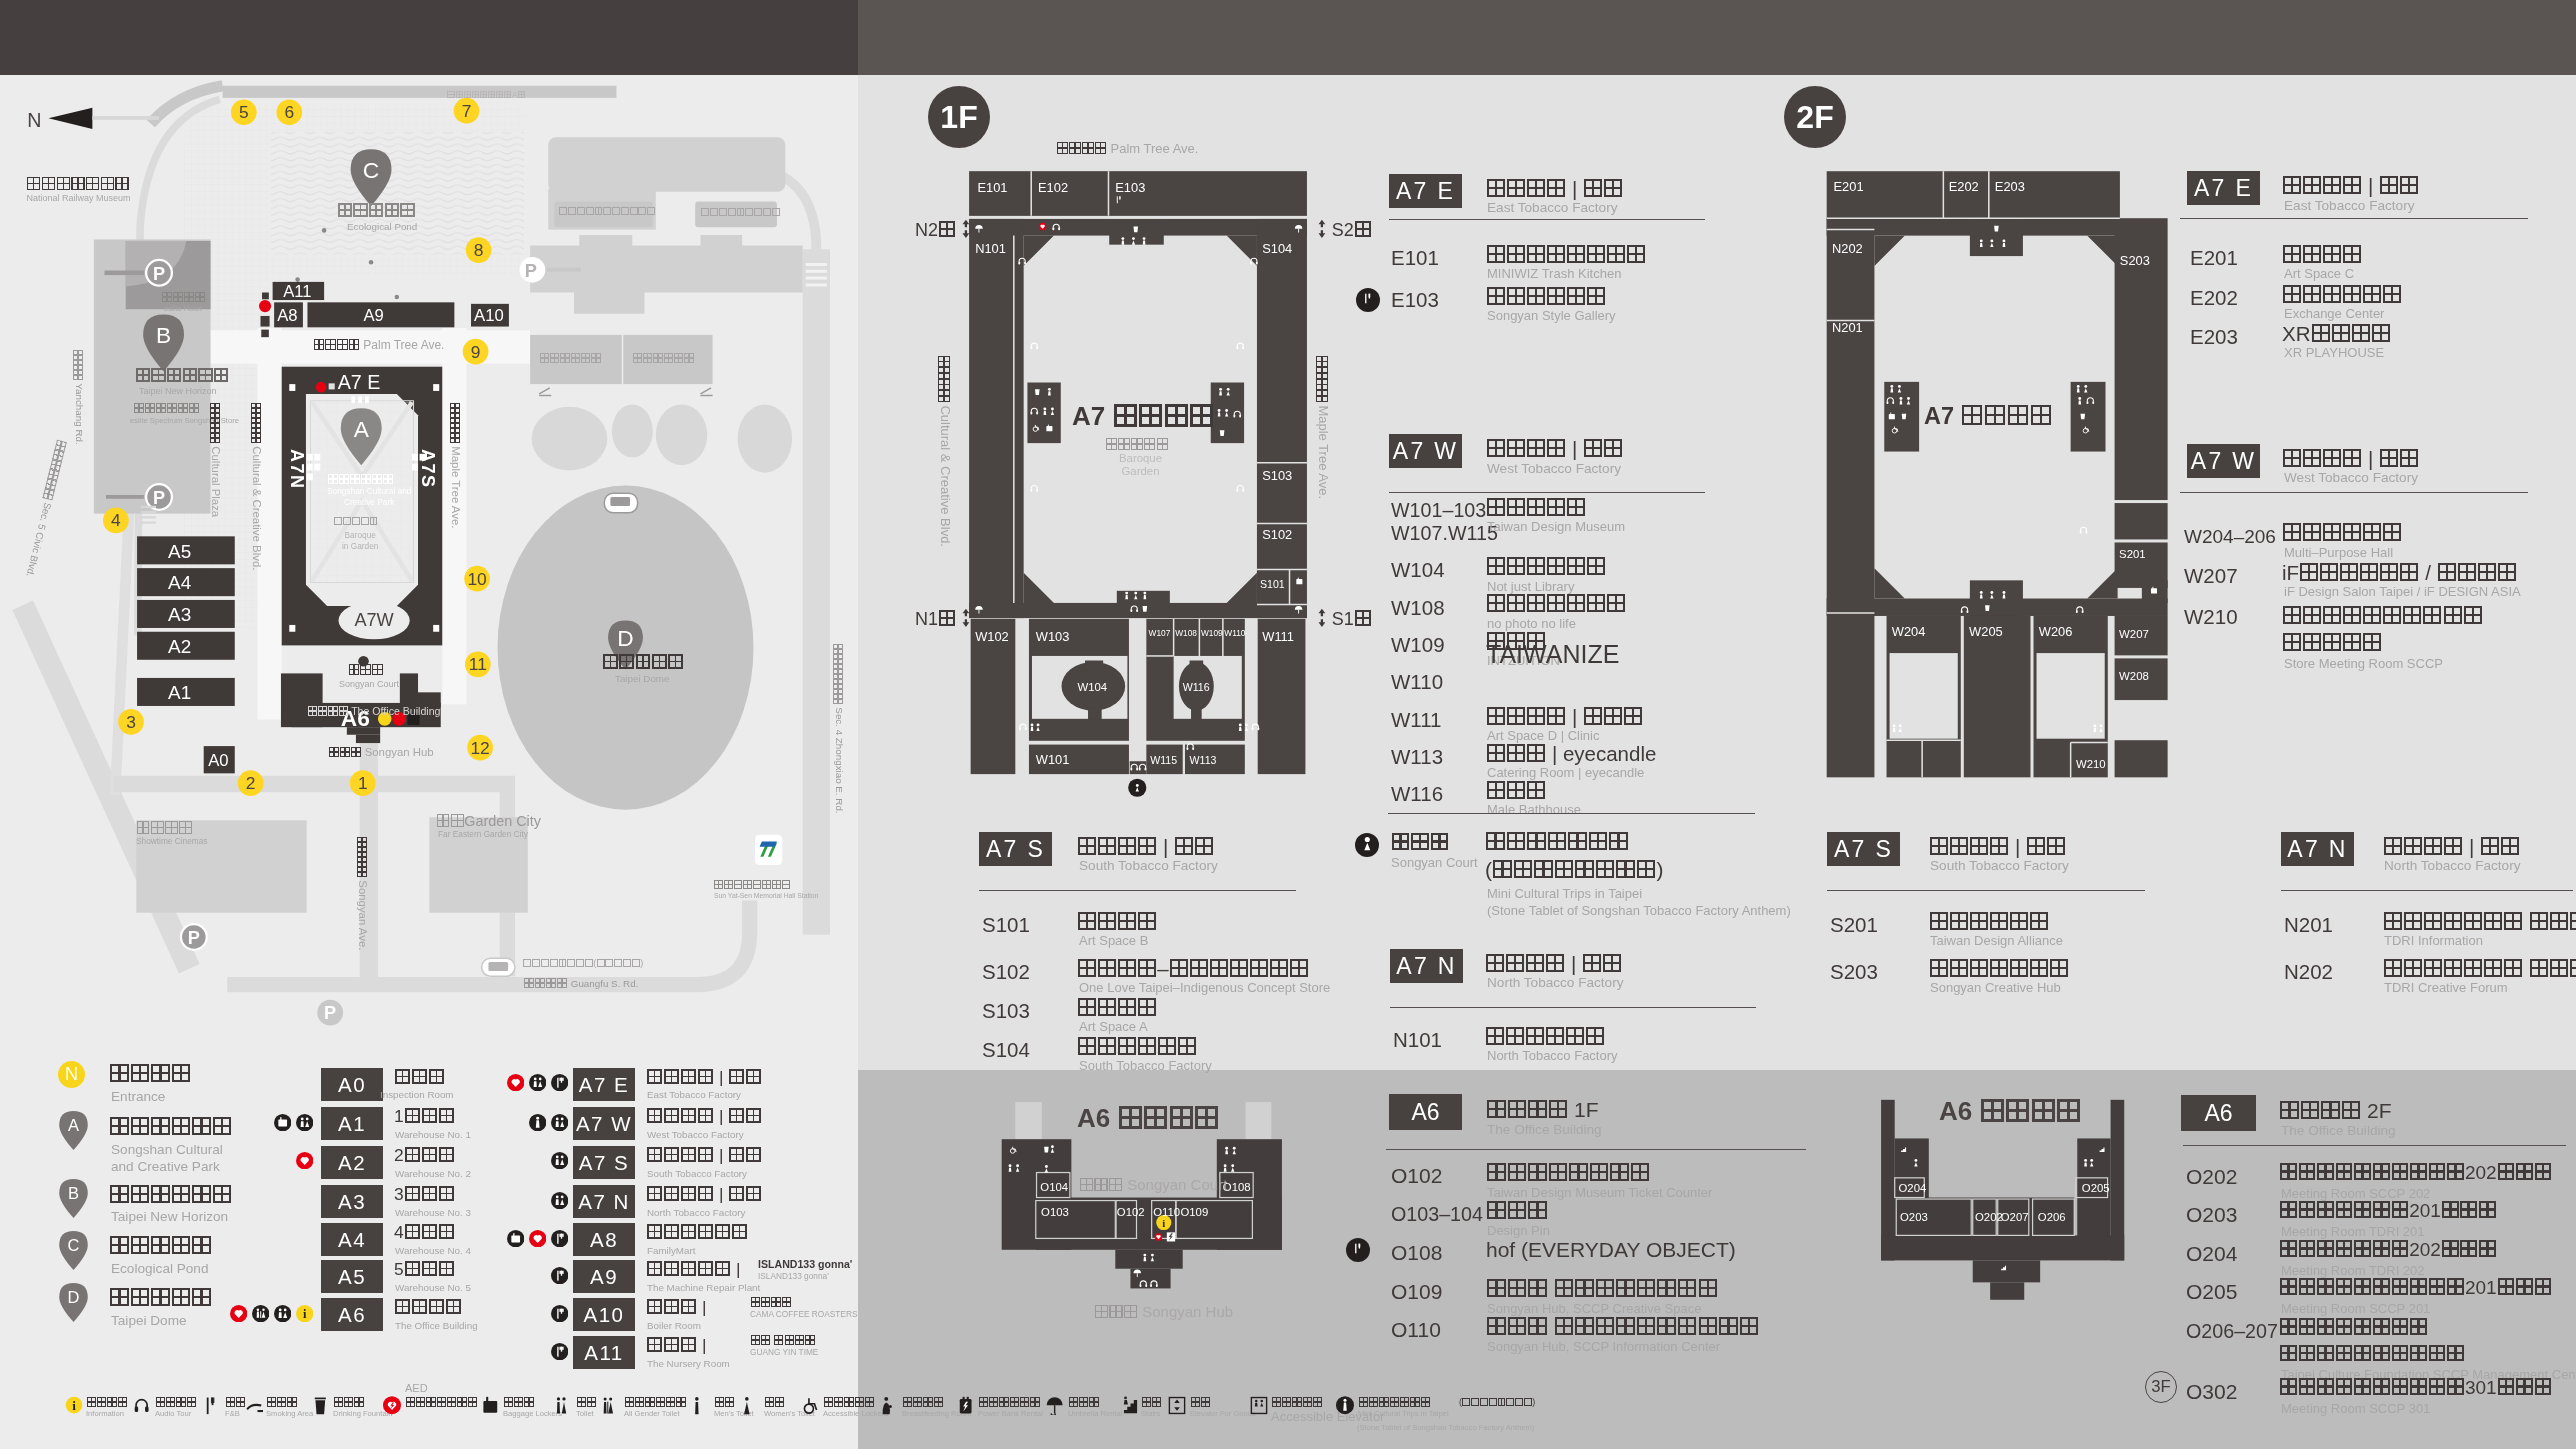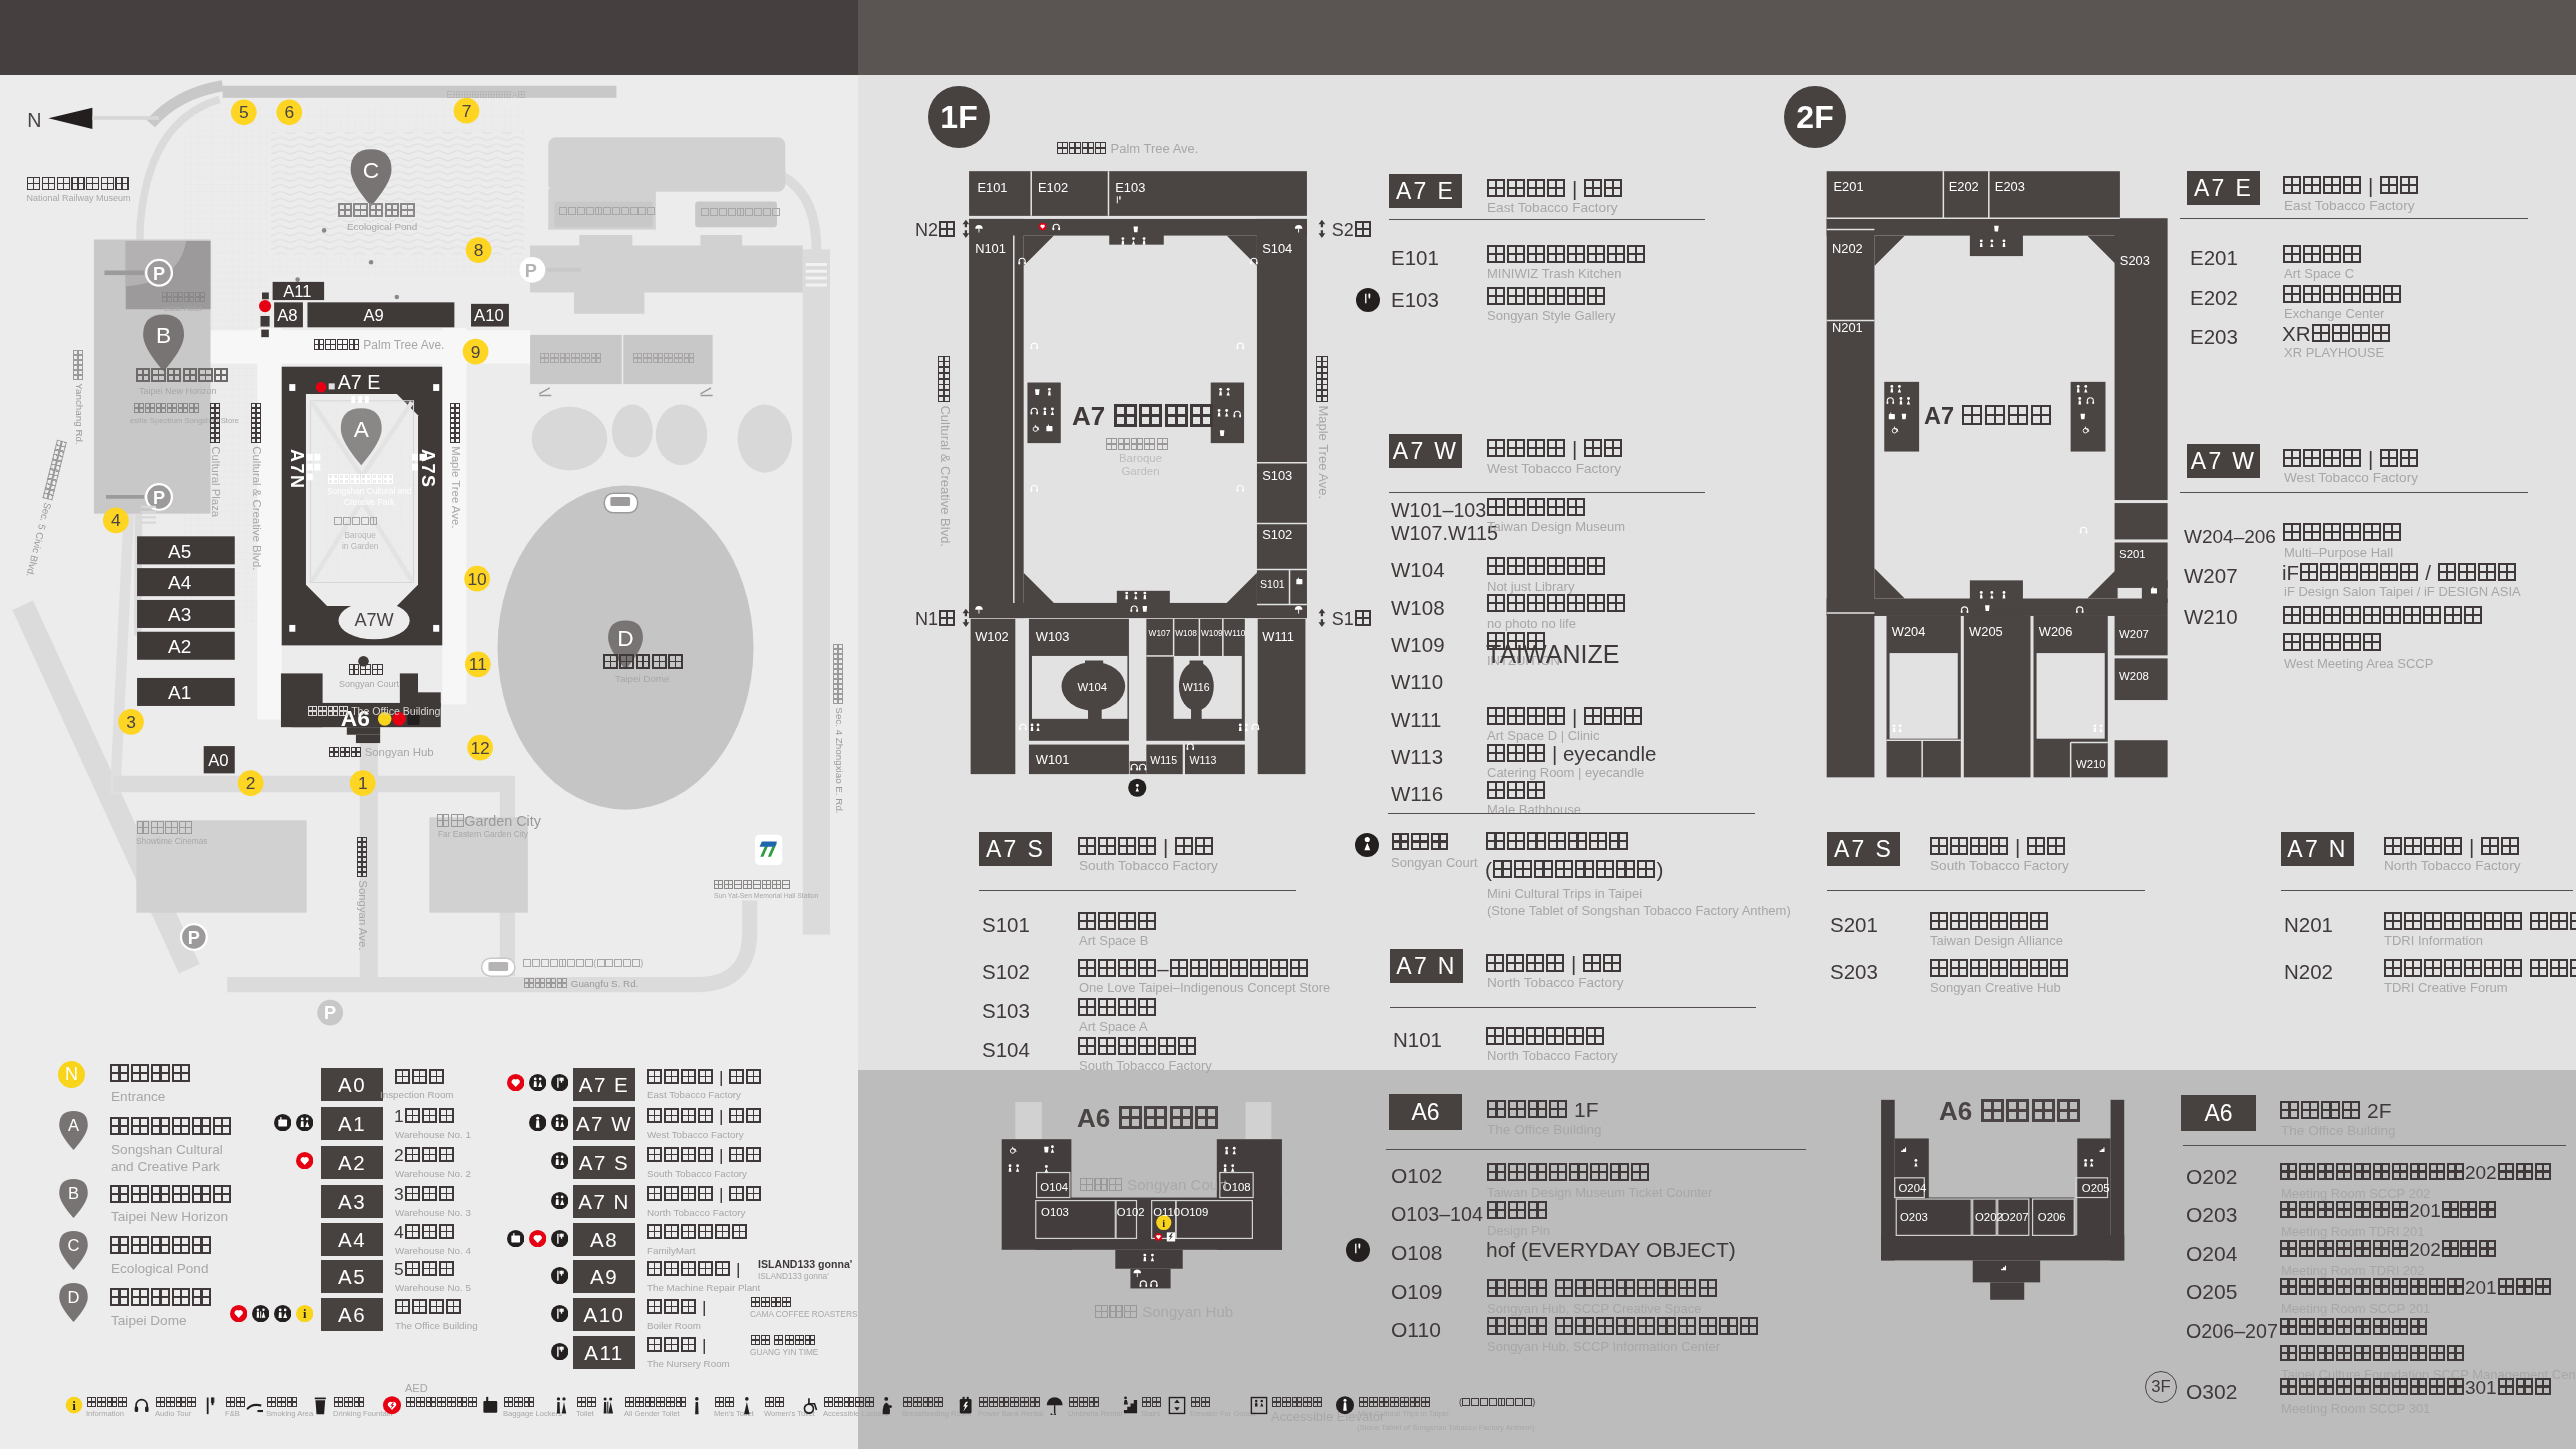--- a/index.html
+++ b/index.html
@@ -753,21 +753,21 @@
 <div class="t g" style="left:2284px;top:470px;font-size:13.6px">West Tobacco Factory</div>
 <div class="sep" style="left:2180px;top:492px;width:348px;height:1.1px"></div>
 <div class="t dk" style="left:2184px;top:526px;font-size:19px">W204–206</div>
 <div class="t cj dk" style="left:2282px;top:521px;font-size:20.5px"><i></i><i></i><i></i><i></i><i></i><i></i></div>
 <div class="t g" style="left:2284px;top:546px;font-size:13px">Multi–Purpose Hall</div>
 <div class="t dk" style="left:2184px;top:564px;font-size:20.5px">W207</div>
 <div class="t cj dk" style="left:2282px;top:561px;font-size:20.5px">iF<i></i><i></i><i></i><i></i><i></i><i></i> / <i></i><i></i><i></i><i></i></div>
 <div class="t g" style="left:2284px;top:585px;font-size:13px">iF Design Salon Taipei / iF DESIGN ASIA</div>
 <div class="t dk" style="left:2184px;top:605px;font-size:20.5px">W210</div>
 <div class="t cj dk" style="left:2282px;top:602px;font-size:20.5px;line-height:1.33"><i></i><i></i><i></i><i></i><i></i><i></i><i></i><i></i><i></i><i></i><br><i></i><i></i><i></i><i></i><i></i></div>
-<div class="t g" style="left:2284px;top:657px;font-size:13px">West Meeting Area SCCP</div>
+<div class="t g" style="left:2284px;top:657px;font-size:13px">Store Meeting Room SCCP</div>
 
 <div class="badge" style="left:1827px;top:832px;width:73px;height:34px;font-size:23px;line-height:34px;letter-spacing:2.3px">A7 S</div>
 <div class="t cj dk" style="left:1929px;top:835px;font-size:20.5px"><i></i><i></i><i></i><i></i> | <i></i><i></i></div>
 <div class="t g" style="left:1930px;top:858px;font-size:13.6px">South Tobacco Factory</div>
 <div class="sep" style="left:1827px;top:890px;width:318px;height:1.1px"></div>
 <div class="t dk" style="left:1830px;top:913px;font-size:20.5px">S201</div>
 <div class="t cj dk" style="left:1929px;top:910px;font-size:20.5px"><i></i><i></i><i></i><i></i><i></i><i></i></div>
 <div class="t g" style="left:1930px;top:934px;font-size:13px">Taiwan Design Alliance</div>
 <div class="t dk" style="left:1830px;top:960px;font-size:20.5px">S203</div>
 <div class="t cj dk" style="left:1929px;top:957px;font-size:20.5px"><i></i><i></i><i></i><i></i><i></i><i></i><i></i></div>

